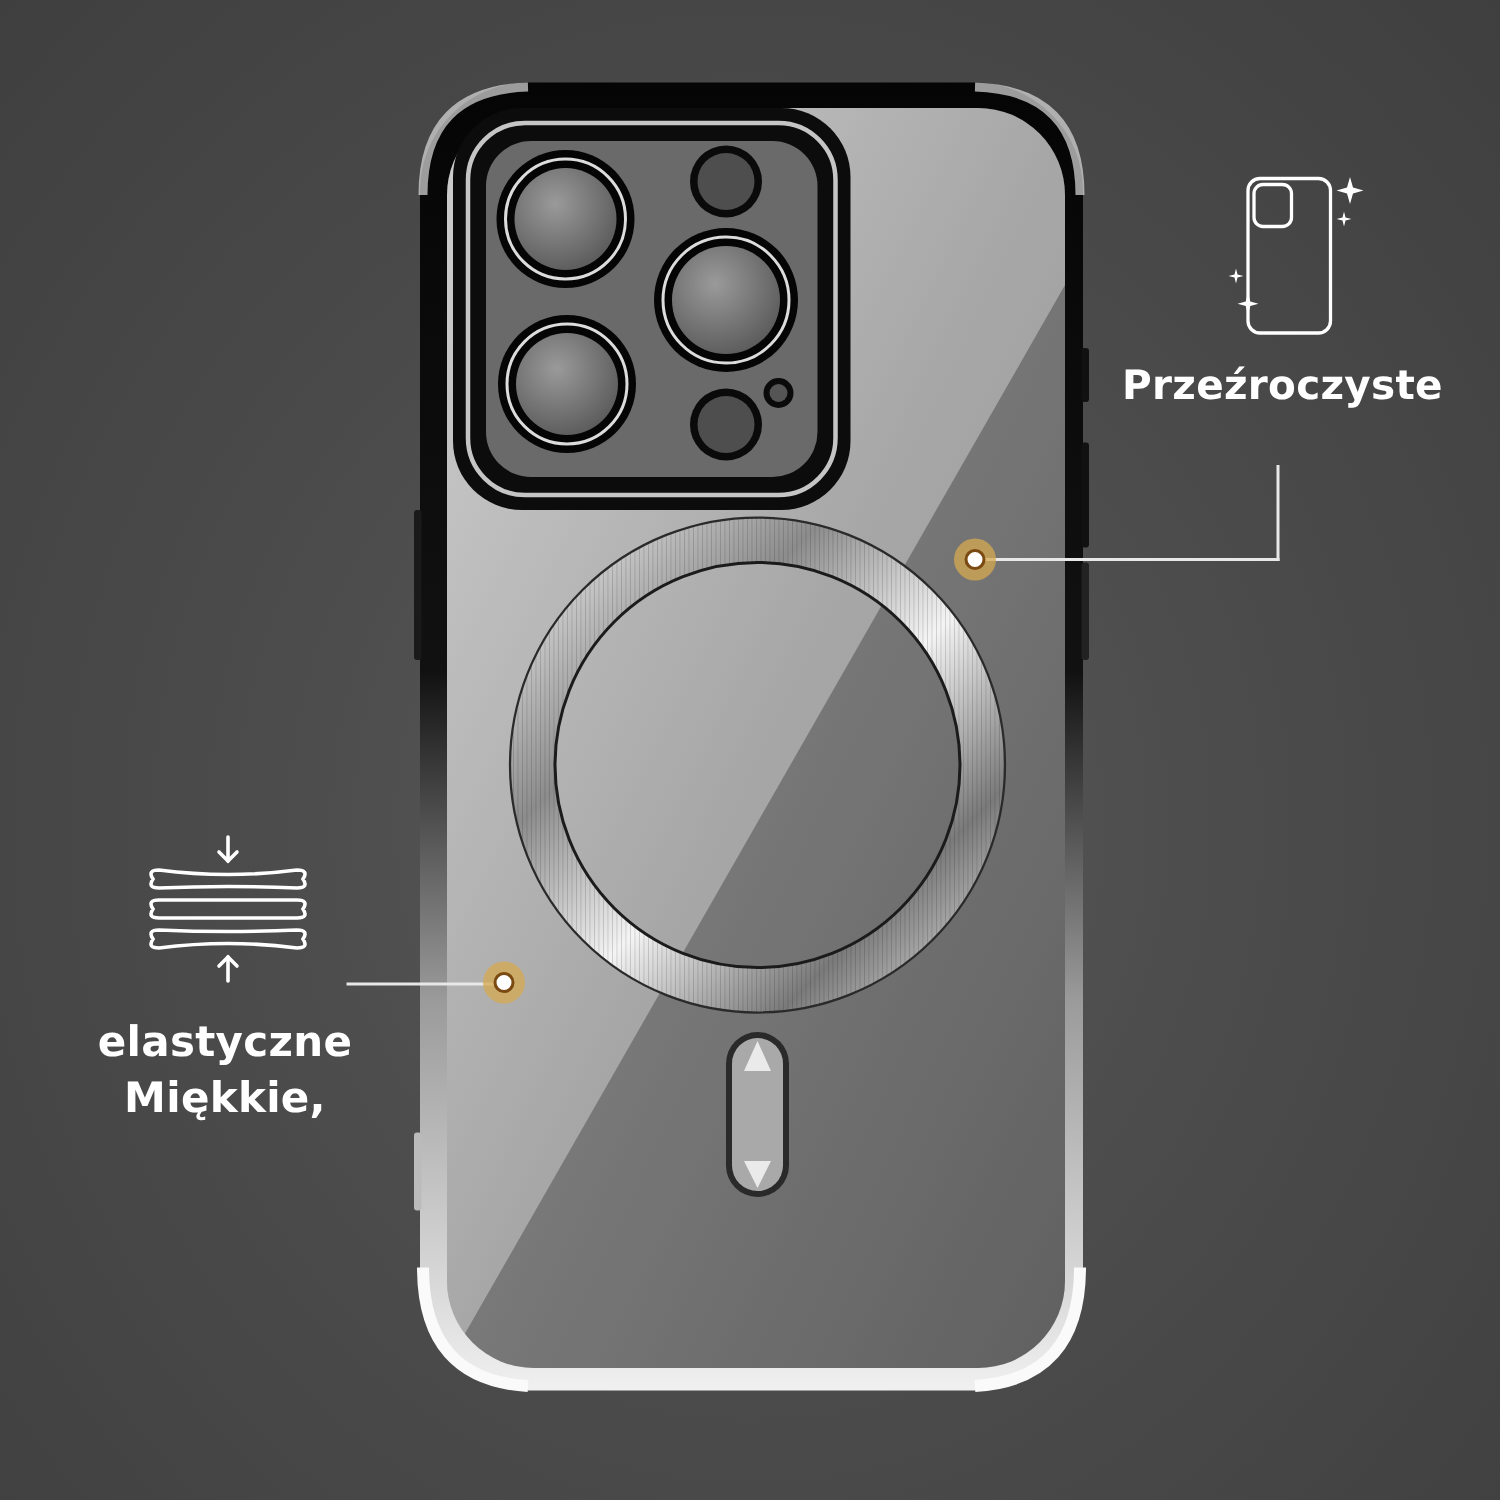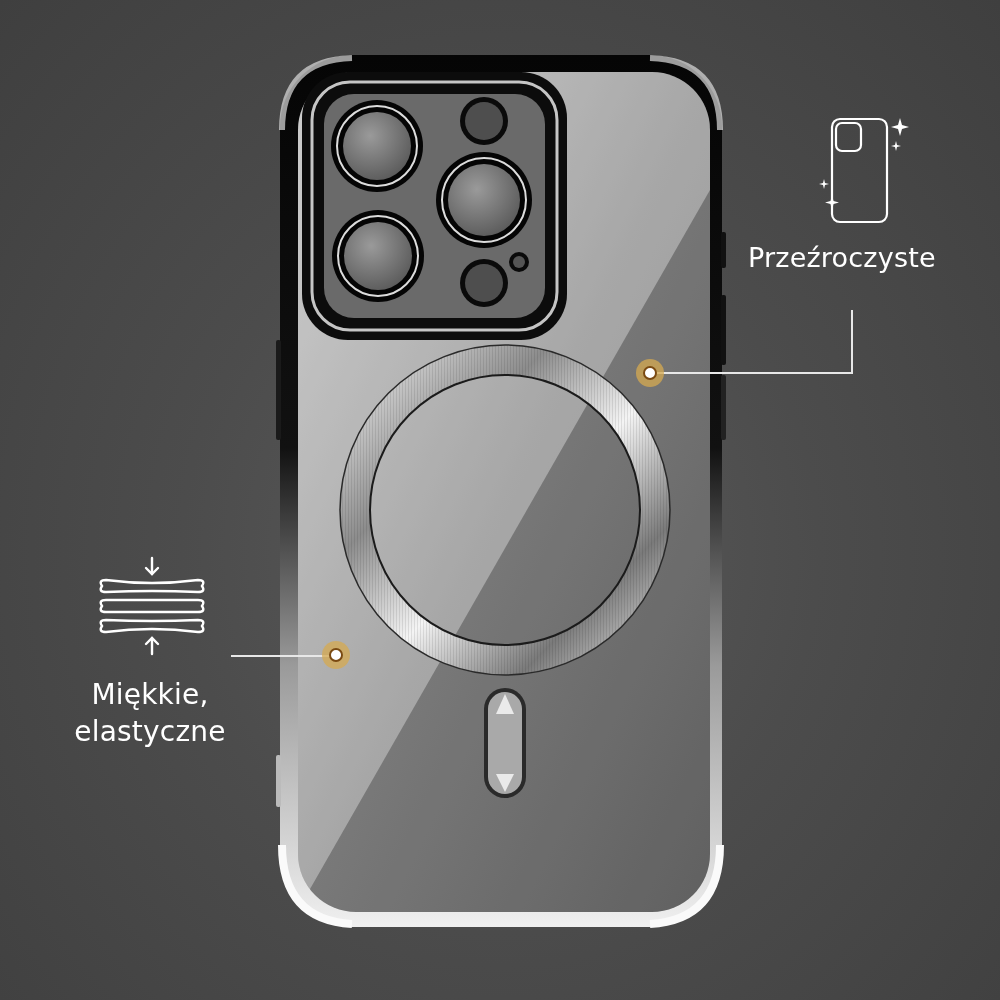--- a/index.html
+++ b/index.html
@@ -6,21 +6,21 @@
     body {
       width: 1000px; height: 1000px; overflow: hidden;
       background: radial-gradient(ellipse at 50% 55%, #5a5a5a 0%, #4c4c4c 45%, #3f3f3f 100%);
       font-family: "DejaVu Sans", sans-serif;
       position: relative;
     }
     .stage { position: absolute; inset: 0; }
     svg.phone { position: absolute; left: 0; top: 0; width: 1000px; height: 1000px; }
 
     .callout-text {
-      position: absolute; color: #ffffff; font-weight: normal;
+      position: absolute; color: #ffffff; font-weight: bold;
       font-family: "DejaVu Sans", sans-serif; letter-spacing: 0.2px;
     }
     .callout-right-label { left: 748px; top: 242px; font-size: 27px; }
     .callout-left-label  { left: 50px; top: 676px; font-size: 28px; line-height: 37px; text-align: center; width: 200px; }
 
     .icon-box { position: absolute; }
     .icon-phone-case { left: 815px; top: 113px; width: 100px; width: 100px; height: 112px; }
     .icon-compress  { left: 92px; top: 556px; width: 120px; height: 100px; }
 
     .line { position: absolute; background: #e8e8e8; }
@@ -160,19 +160,19 @@
         <polyline points="54,12 60,18 66,12"></polyline>
         <line x1="60" y1="98" x2="60" y2="82"></line>
         <polyline points="54,88 60,82 66,88"></polyline>
         <path d="M10 30 Q 6 24 14 24 Q 60 30 106 24 Q 114 24 110 30 Q 114 36 106 36 Q 60 34 14 36 Q 6 36 10 30 Z"></path>
         <path d="M10 50 Q 6 44 14 44 L 106 44 Q 114 44 110 50 Q 114 56 106 56 L 14 56 Q 6 56 10 50 Z"></path>
         <path d="M10 70 Q 6 64 14 64 Q 60 66 106 64 Q 114 64 110 70 Q 114 76 106 76 Q 60 70 14 76 Q 6 76 10 70 Z"></path>
       </g>
     </svg>
   </div>
   <div class="callout-text callout-left-label">
+    <div>elastyczne</div>
     <div>Miękkie,</div>
-    <div>elastyczne</div>
   </div>
   <div class="line line-left-h"></div>
   <div class="dot dot-left"></div>
 
 </div>
 
 </body></html>

